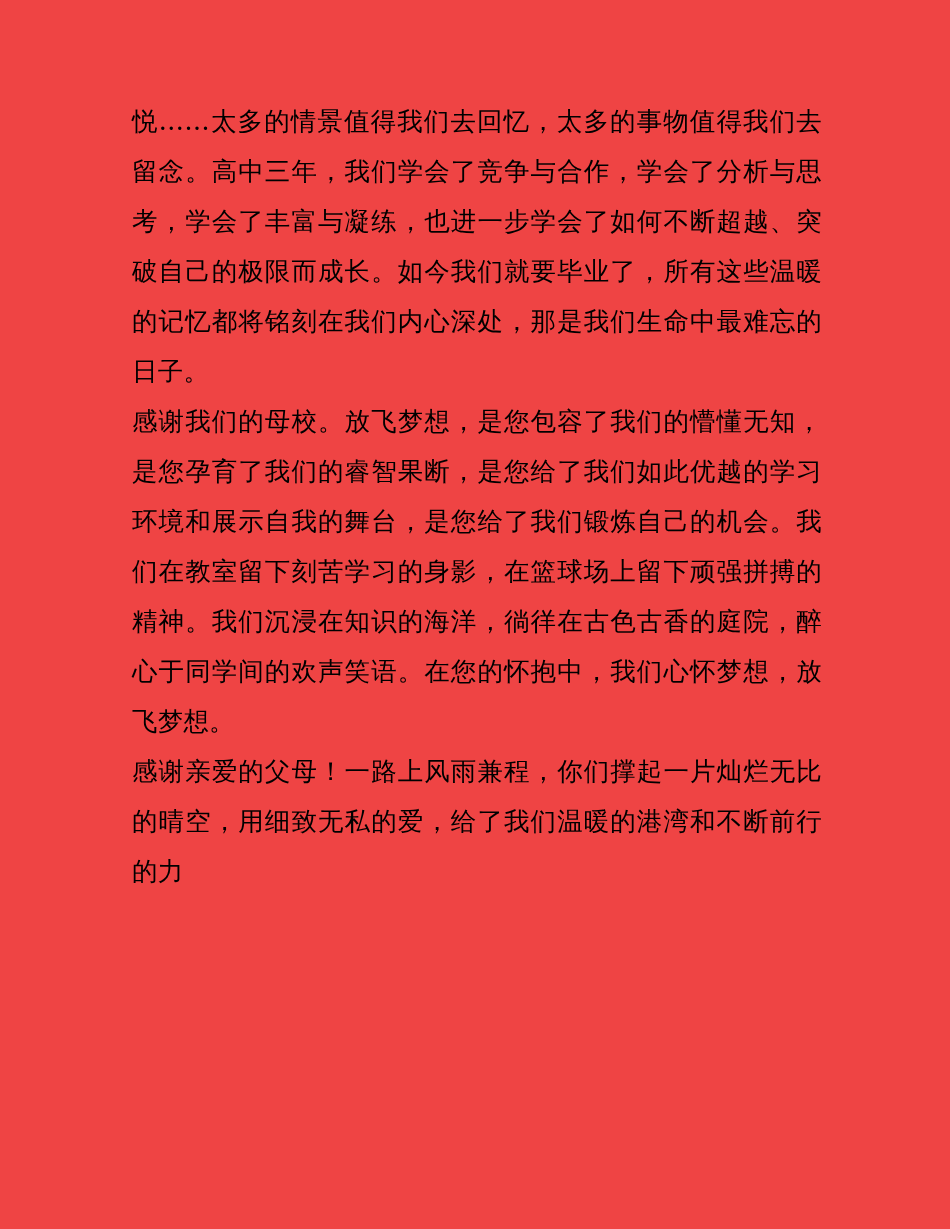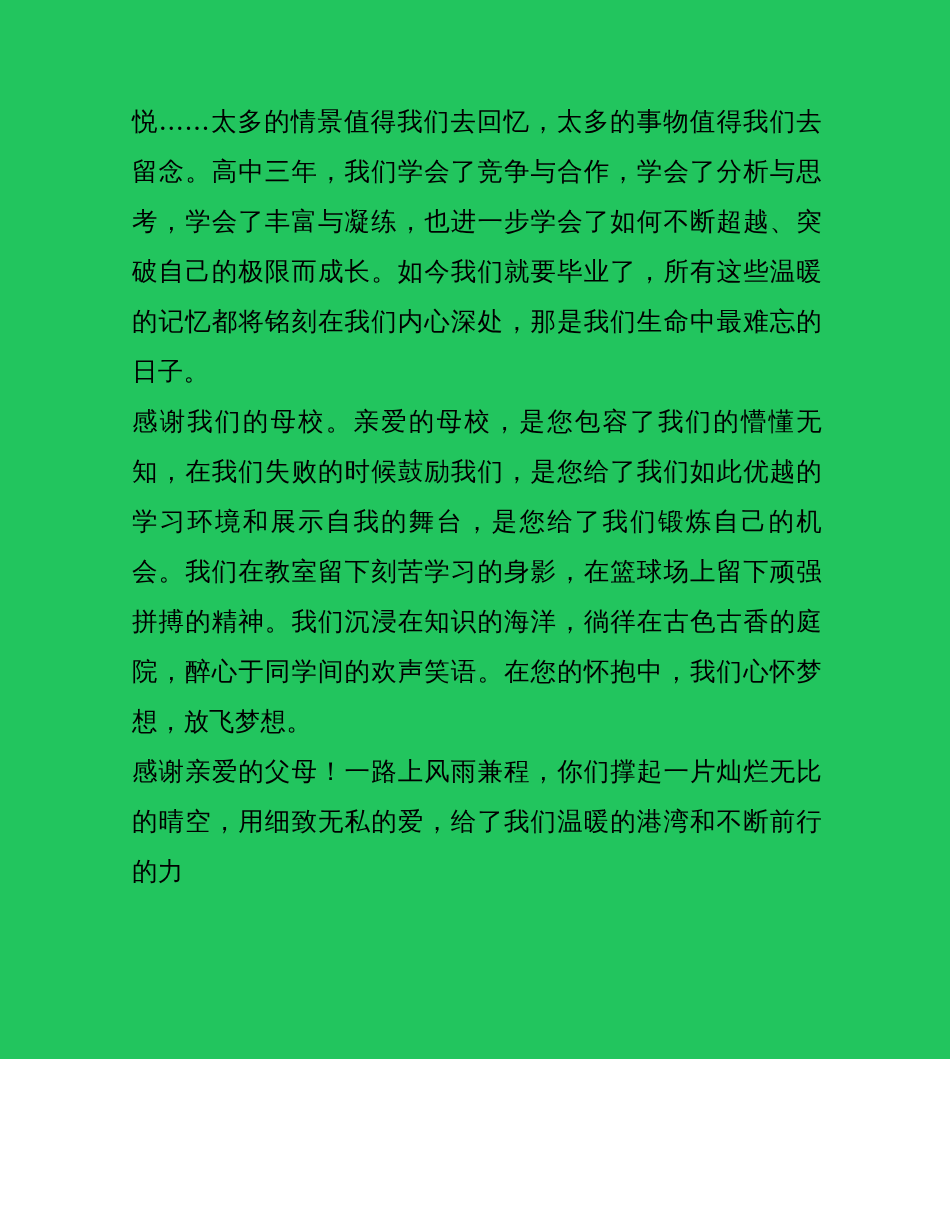--- a/index.html
+++ b/index.html
@@ -3,22 +3,22 @@
 <meta charset="utf-8">
 <style>
   html, body {
     margin: 0;
     padding: 0;
     background: #ffffff;
   }
   .page {
     position: relative;
     width: 950px;
-    height: 1059px;
-    background: #22c55e;
+    height: 1229px;
+    background: #ef4444;
     box-sizing: border-box;
     overflow: hidden;
   }
   .content {
     position: absolute;
     left: 132px;
     top: 96px;
     width: 690px;
   }
   .para {
@@ -35,16 +35,16 @@
   .para + .para {
     margin-top: 0;
   }
 </style>
 </head>
 <body>
 
 <div class="page">
   <div class="content">
     <p class="para">悦……太多的情景值得我们去回忆，太多的事物值得我们去留念。高中三年，我们学会了竞争与合作，学会了分析与思考，学会了丰富与凝练，也进一步学会了如何不断超越、突破自己的极限而成长。如今我们就要毕业了，所有这些温暖的记忆都将铭刻在我们内心深处，那是我们生命中最难忘的日子。</p>
-    <p class="para">感谢我们的母校。亲爱的母校，是您包容了我们的懵懂无知，在我们失败的时候鼓励我们，是您给了我们如此优越的学习环境和展示自我的舞台，是您给了我们锻炼自己的机会。我们在教室留下刻苦学习的身影，在篮球场上留下顽强拼搏的精神。我们沉浸在知识的海洋，徜徉在古色古香的庭院，醉心于同学间的欢声笑语。在您的怀抱中，我们心怀梦想，放飞梦想。</p>
+    <p class="para">感谢我们的母校。放飞梦想，是您包容了我们的懵懂无知，是您孕育了我们的睿智果断，是您给了我们如此优越的学习环境和展示自我的舞台，是您给了我们锻炼自己的机会。我们在教室留下刻苦学习的身影，在篮球场上留下顽强拼搏的精神。我们沉浸在知识的海洋，徜徉在古色古香的庭院，醉心于同学间的欢声笑语。在您的怀抱中，我们心怀梦想，放飞梦想。</p>
     <p class="para">感谢亲爱的父母！一路上风雨兼程，你们撑起一片灿烂无比的晴空，用细致无私的爱，给了我们温暖的港湾和不断前行的力</p>
   </div>
 </div>
 
 </body></html>

